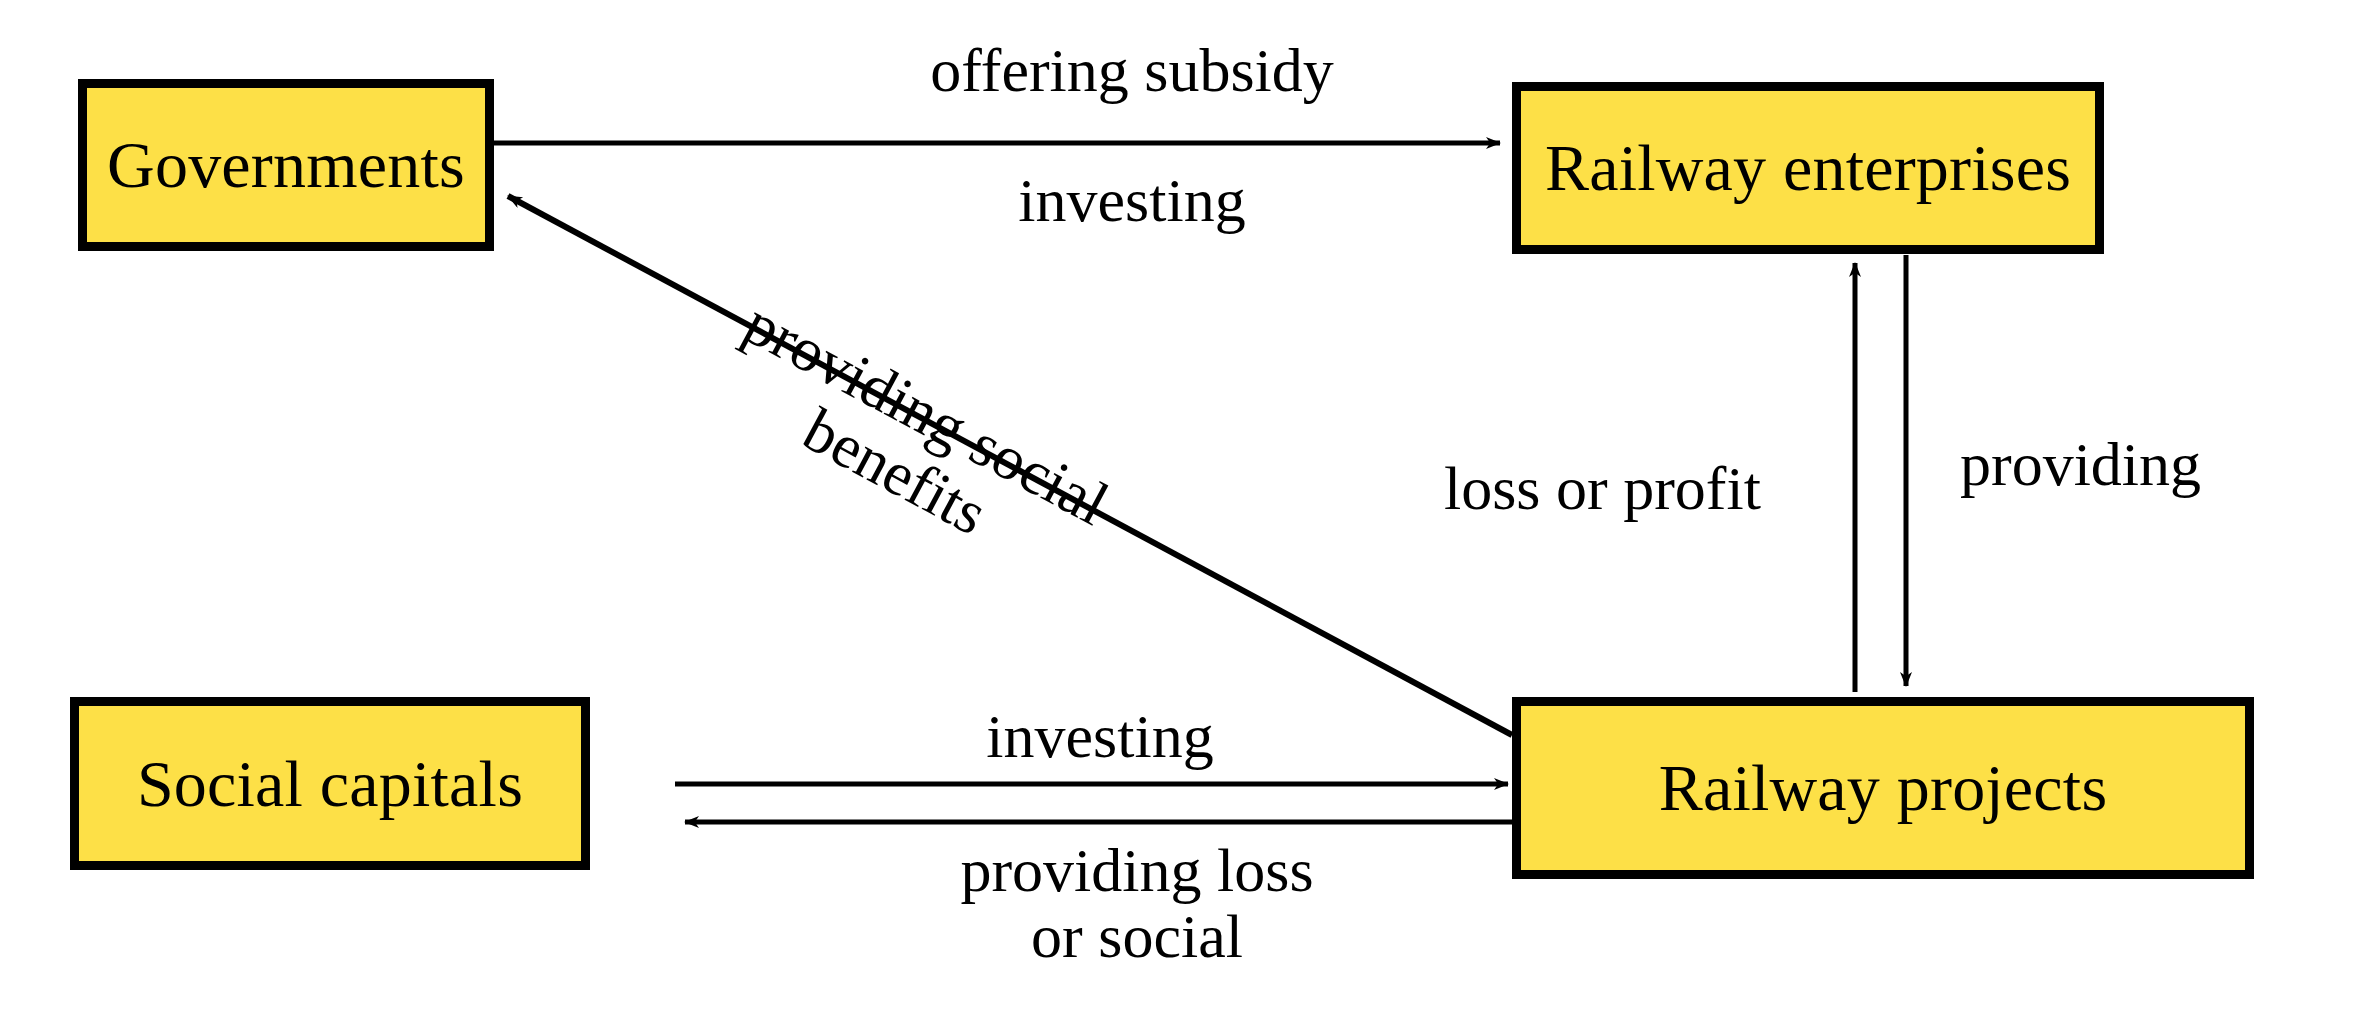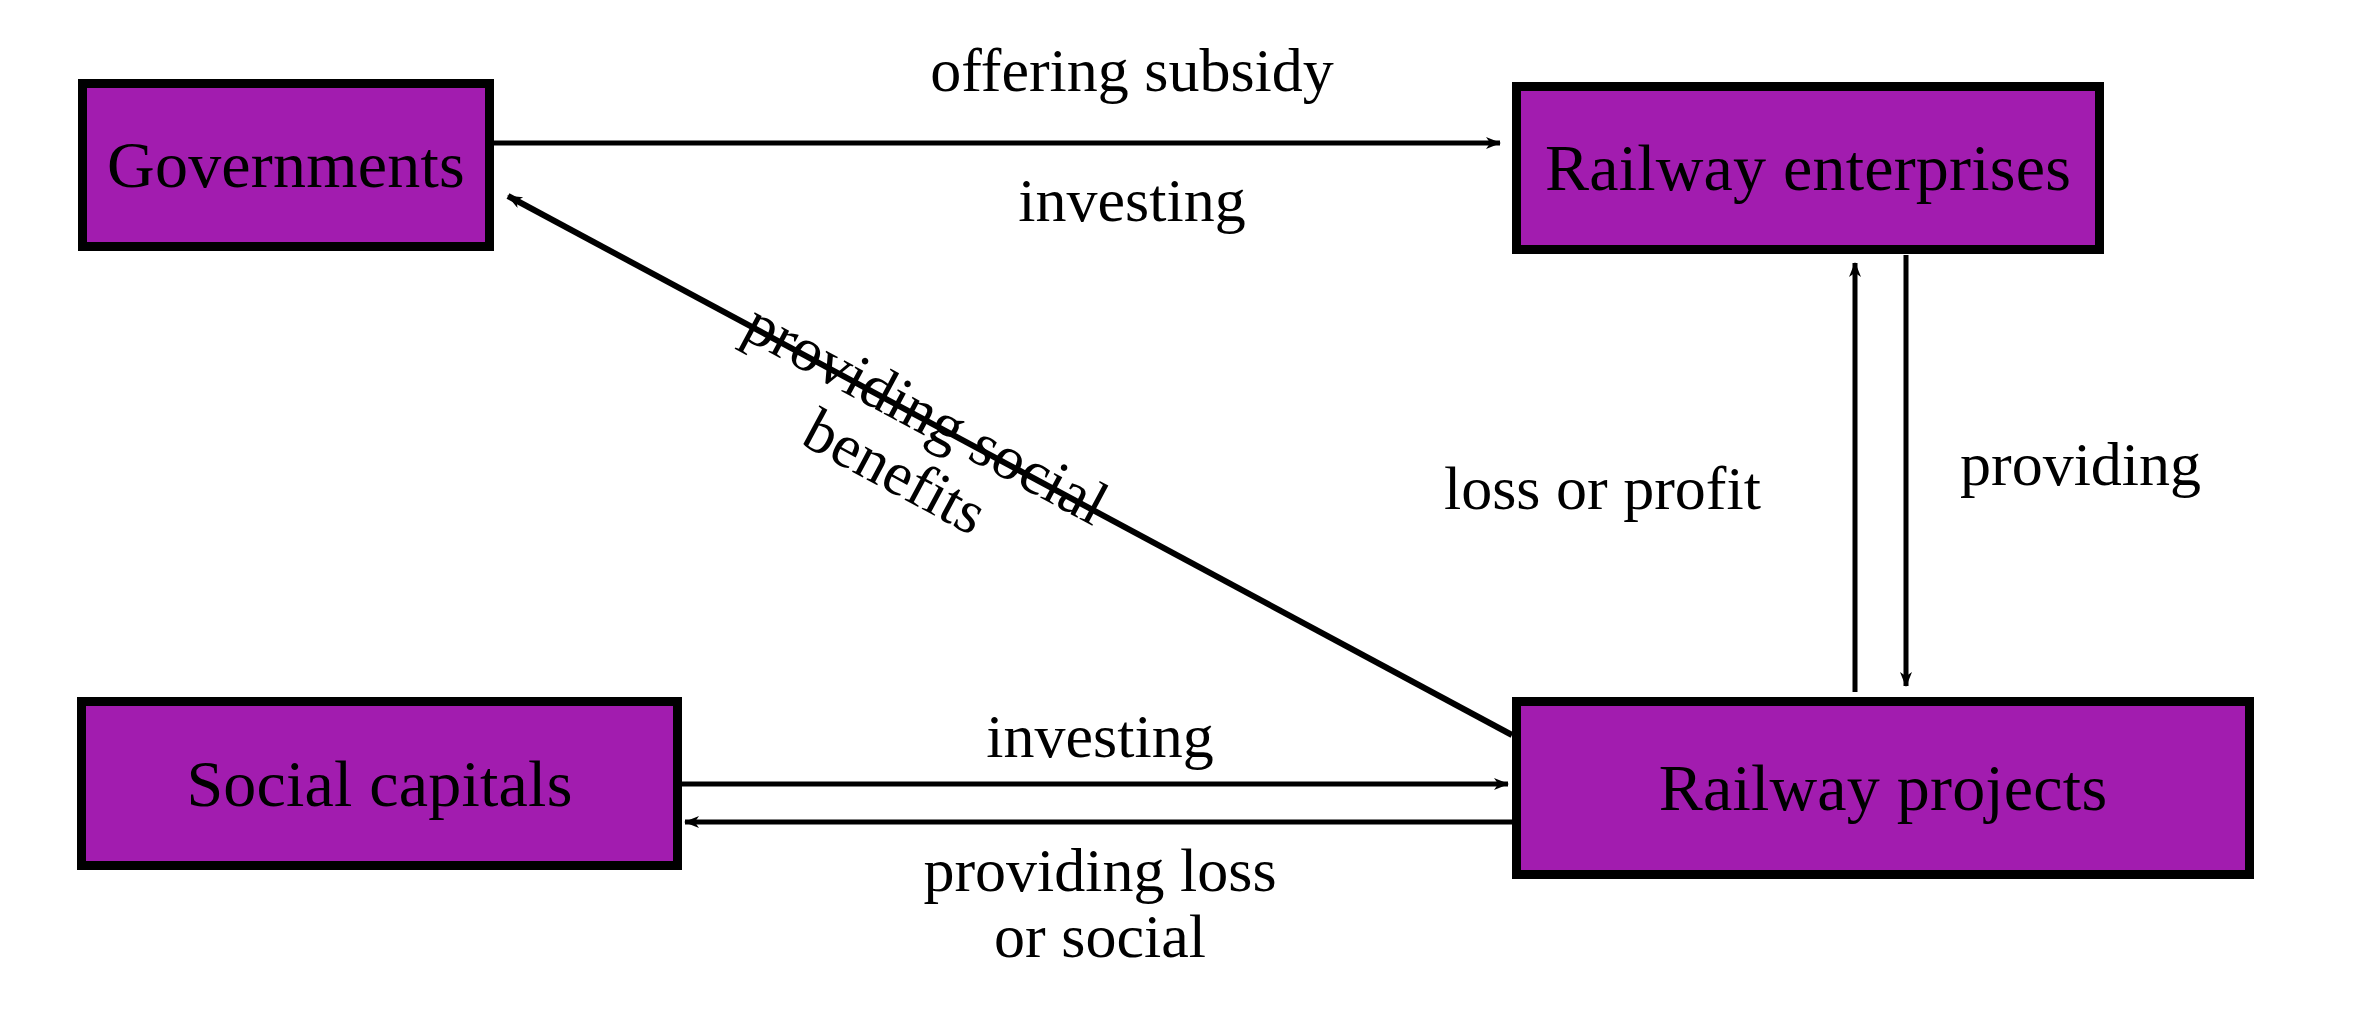--- a/index.html
+++ b/index.html
@@ -19,21 +19,21 @@
     position: absolute;
     left: 0;
     top: 0;
     width: 2353px;
     height: 1021px;
   }
   .node-box {
     position: absolute;
     box-sizing: border-box;
     border: 9px solid #000000;
-    background: #a21caf;
+    background: #fde047;
     display: flex;
     align-items: center;
     justify-content: center;
     z-index: 3;
   }
   .node-label {
     font-size: 66px;
     line-height: 1;
     color: #000000;
     white-space: nowrap;
@@ -85,21 +85,21 @@
   </svg>
 
   <div class="node-box" style="left:78px; top:79px; width:416px; height:172px;">
     <span class="node-label">Governments</span>
   </div>
 
   <div class="node-box" style="left:1512px; top:82px; width:592px; height:172px;">
     <span class="node-label">Railway enterprises</span>
   </div>
 
-  <div class="node-box" style="left:77px; top:697px; width:605px; height:173px;">
+  <div class="node-box" style="left:70px; top:697px; width:520px; height:173px;">
     <span class="node-label">Social capitals</span>
   </div>
 
   <div class="node-box" style="left:1512px; top:697px; width:742px; height:182px;">
     <span class="node-label">Railway projects</span>
   </div>
 
   <div class="edge-label center" style="left:1132px; top:38px;">offering subsidy</div>
 
   <div class="edge-label center" style="left:1132px; top:168px;">investing</div>
@@ -110,18 +110,18 @@
   </div>
 
   <div class="edge-label" style="left:1444px; top:432px;margin-top:24px;">loss or profit</div>
 
   <div class="edge-label" style="left:1960px; top:432px; text-align:center;">
     <span class="rot-line">providing</span>
   </div>
 
   <div class="edge-label center" style="left:1100px; top:704px;">investing</div>
 
-  <div class="edge-label center" style="left:1100px; top:838px; text-align:center;">
+  <div class="edge-label center" style="left:1137px; top:838px; text-align:center;">
     <span class="rot-line">providing loss</span>
     <span class="rot-line">or social</span>
   </div>
 
 </div>
 
 </body></html>

